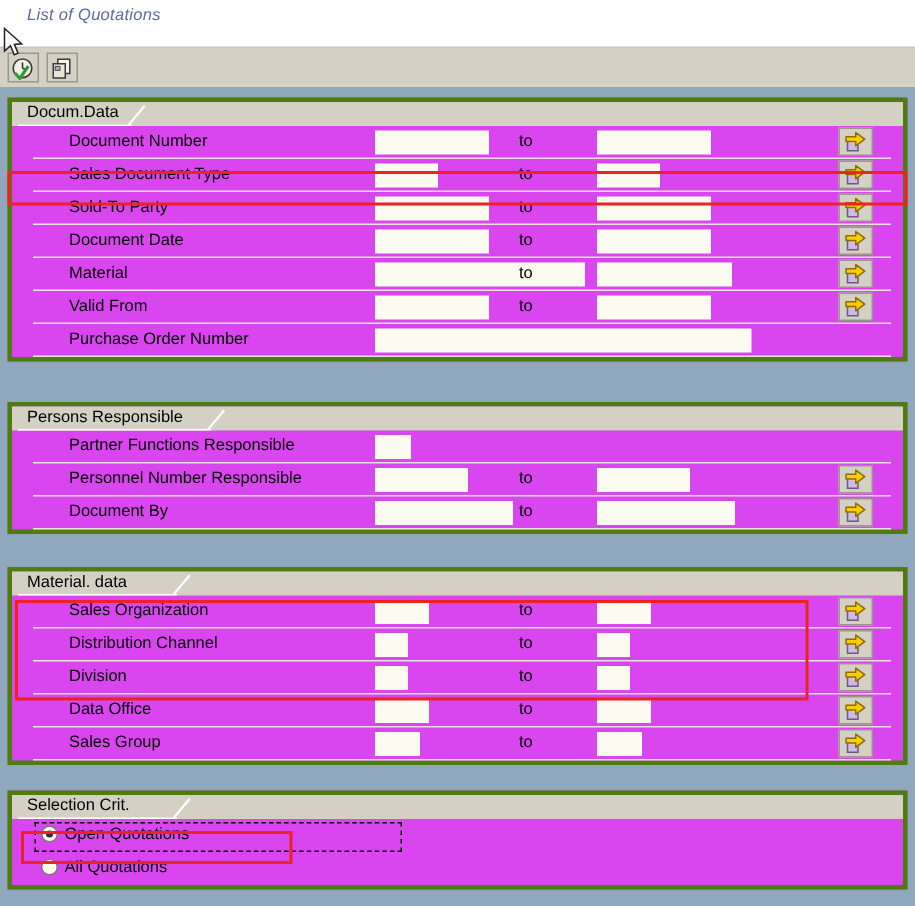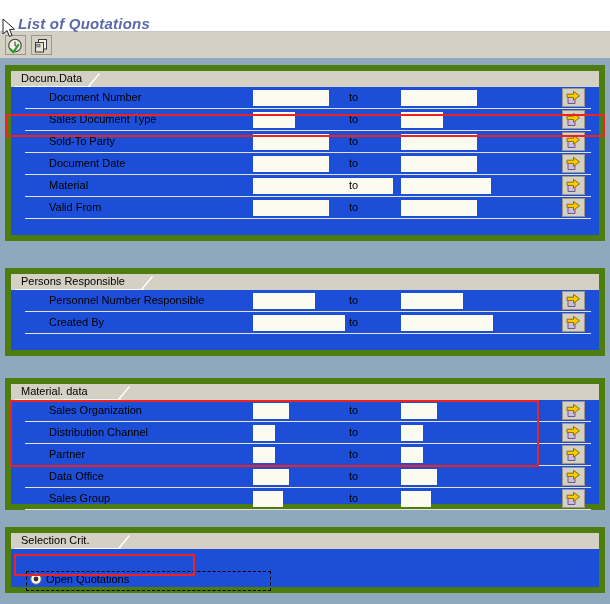--- a/index.html
+++ b/index.html
@@ -27,26 +27,25 @@
   .titlebar {
     position: absolute;
     left: 0; top: 0;
     width: 610px; height: 31px;
     background: #ffffff;
     border-bottom: 1px solid #c8c8c0;
   }
   .title-text {
     position: absolute;
     left: 18px; top: 4px;
-    font-size: 15px;
-    font-weight: bold;
+    font-size: 11px;
+    font-weight: normal;
     font-style: italic;
     color: #5b68ab;
     letter-spacing: 0.2px;
-    margin-top: 11px;
   }
   .watermark {
     position: absolute;
     left: 300px; top: 6px;
     font-size: 12.5px;
     font-weight: bold;
     color: #e0404a;
     letter-spacing: 0.1px;
   }
   .cursor-arrow {
@@ -83,22 +82,22 @@
     left: 0; top: 58px;
     width: 610px; height: 7px;
     background: #8fa8bd;
   }
 
   
   .group {
     position: absolute;
     left: 5px;
     width: 600px;
-    background: #1d4ed8;
-    border: 6px solid #4d7c0f;
+    background: #d946ef;
+    border: 3px solid #4d7c0f;
     box-sizing: border-box;
   }
   .group-header {
     position: relative;
     height: 16px;
     background: #d4d0c4;
   }
   .group-title {
     position: absolute;
     left: 10px; top: 1px;
@@ -180,21 +179,20 @@
     border: 2px solid #ee2222;
     box-sizing: border-box;
     pointer-events: none;
     z-index: 30;
   }
 
   
   .radio-row {
     position: relative;
     height: 22px;
-    margin-top: 20px;
   }
   .radio-dot {
     position: absolute;
     left: 19px; top: 4px;
     width: 12px; height: 12px;
   }
   .radio-label {
     position: absolute;
     left: 35px; top: 4px;
     font-size: 11px;
@@ -329,47 +327,57 @@
             <input type="text" class="inp" style="left: 242px; width: 76px;">
             <span class="to-label">to</span>
             <input type="text" class="inp" style="left: 390px; width: 76px;">
             <button class="arrow-btn">
               <svg width="19" height="17" viewBox="0 0 19 17">
                 <path d="M4,8.5 L4,14.5 L11,14.5 L11,10.5" fill="#cdbbe4" stroke="#6a5a84" stroke-width="1"></path>
                 <path d="M3,5.2 L9.5,5.2 L9.5,2.4 L15.5,6.8 L9.5,11.2 L9.5,8.4 L3,8.4 Z" fill="#ffcc00" stroke="#8a6d00" stroke-width="1" stroke-linejoin="round"></path>
               </svg>
             </button>
           </div>
+          <div class="row">
+            <div class="row-sep"></div>
+            <span class="row-label">Purchase Order Number</span>
+            <input type="text" class="inp" style="left: 242px; width: 251px;">
+          </div>
         </div>
       </div>
       <div class="group" style="top: 268px; height: 88px;">
         <div class="group-header">
           <span class="group-title">Persons Responsible</span>
           <svg class="group-tabedge" viewBox="0 0 13 14" style="left: 130px;">
             <line x1="11.5" y1="0.5" x2="0.5" y2="13.5" stroke="#ffffff" stroke-width="1.4"></line>
           </svg>
           <div class="group-underline" style="width: 129px;"></div>
         </div>
         <div class="rows">
           <div class="row">
             <div class="row-sep"></div>
+            <span class="row-label">Partner Functions Responsible</span>
+            <input type="text" class="inp" style="left: 242px; width: 24px;">
+          </div>
+          <div class="row">
+            <div class="row-sep"></div>
             <span class="row-label">Personnel Number Responsible</span>
             <input type="text" class="inp" style="left: 242px; width: 62px;">
             <span class="to-label">to</span>
             <input type="text" class="inp" style="left: 390px; width: 62px;">
             <button class="arrow-btn">
               <svg width="19" height="17" viewBox="0 0 19 17">
                 <path d="M4,8.5 L4,14.5 L11,14.5 L11,10.5" fill="#cdbbe4" stroke="#6a5a84" stroke-width="1"></path>
                 <path d="M3,5.2 L9.5,5.2 L9.5,2.4 L15.5,6.8 L9.5,11.2 L9.5,8.4 L3,8.4 Z" fill="#ffcc00" stroke="#8a6d00" stroke-width="1" stroke-linejoin="round"></path>
               </svg>
             </button>
           </div>
           <div class="row">
             <div class="row-sep"></div>
-            <span class="row-label">Created By</span>
+            <span class="row-label">Document By</span>
             <input type="text" class="inp" style="left: 242px; width: 92px;">
             <span class="to-label">to</span>
             <input type="text" class="inp" style="left: 390px; width: 92px;">
             <button class="arrow-btn">
               <svg width="19" height="17" viewBox="0 0 19 17">
                 <path d="M4,8.5 L4,14.5 L11,14.5 L11,10.5" fill="#cdbbe4" stroke="#6a5a84" stroke-width="1"></path>
                 <path d="M3,5.2 L9.5,5.2 L9.5,2.4 L15.5,6.8 L9.5,11.2 L9.5,8.4 L3,8.4 Z" fill="#ffcc00" stroke="#8a6d00" stroke-width="1" stroke-linejoin="round"></path>
               </svg>
             </button>
           </div>
@@ -405,21 +413,21 @@
             <input type="text" class="inp" style="left: 390px; width: 22px;">
             <button class="arrow-btn">
               <svg width="19" height="17" viewBox="0 0 19 17">
                 <path d="M4,8.5 L4,14.5 L11,14.5 L11,10.5" fill="#cdbbe4" stroke="#6a5a84" stroke-width="1"></path>
                 <path d="M3,5.2 L9.5,5.2 L9.5,2.4 L15.5,6.8 L9.5,11.2 L9.5,8.4 L3,8.4 Z" fill="#ffcc00" stroke="#8a6d00" stroke-width="1" stroke-linejoin="round"></path>
               </svg>
             </button>
           </div>
           <div class="row">
             <div class="row-sep"></div>
-            <span class="row-label">Partner</span>
+            <span class="row-label">Division</span>
             <input type="text" class="inp" style="left: 242px; width: 22px;">
             <span class="to-label">to</span>
             <input type="text" class="inp" style="left: 390px; width: 22px;">
             <button class="arrow-btn">
               <svg width="19" height="17" viewBox="0 0 19 17">
                 <path d="M4,8.5 L4,14.5 L11,14.5 L11,10.5" fill="#cdbbe4" stroke="#6a5a84" stroke-width="1"></path>
                 <path d="M3,5.2 L9.5,5.2 L9.5,2.4 L15.5,6.8 L9.5,11.2 L9.5,8.4 L3,8.4 Z" fill="#ffcc00" stroke="#8a6d00" stroke-width="1" stroke-linejoin="round"></path>
               </svg>
             </button>
           </div>

